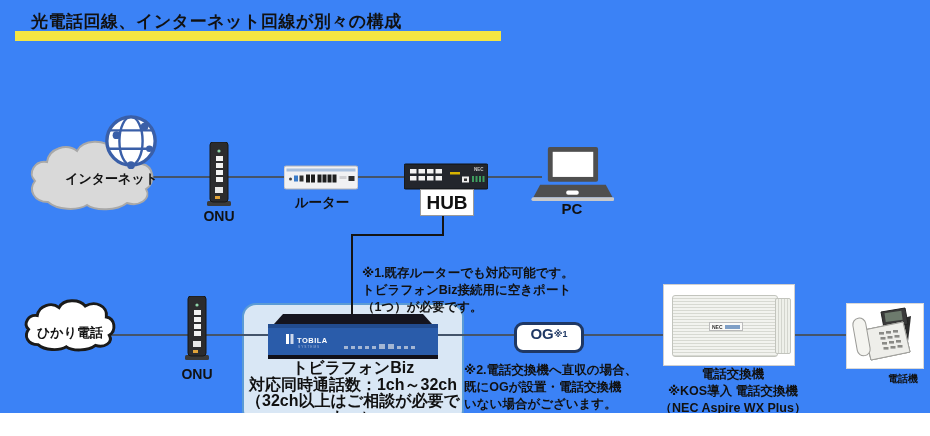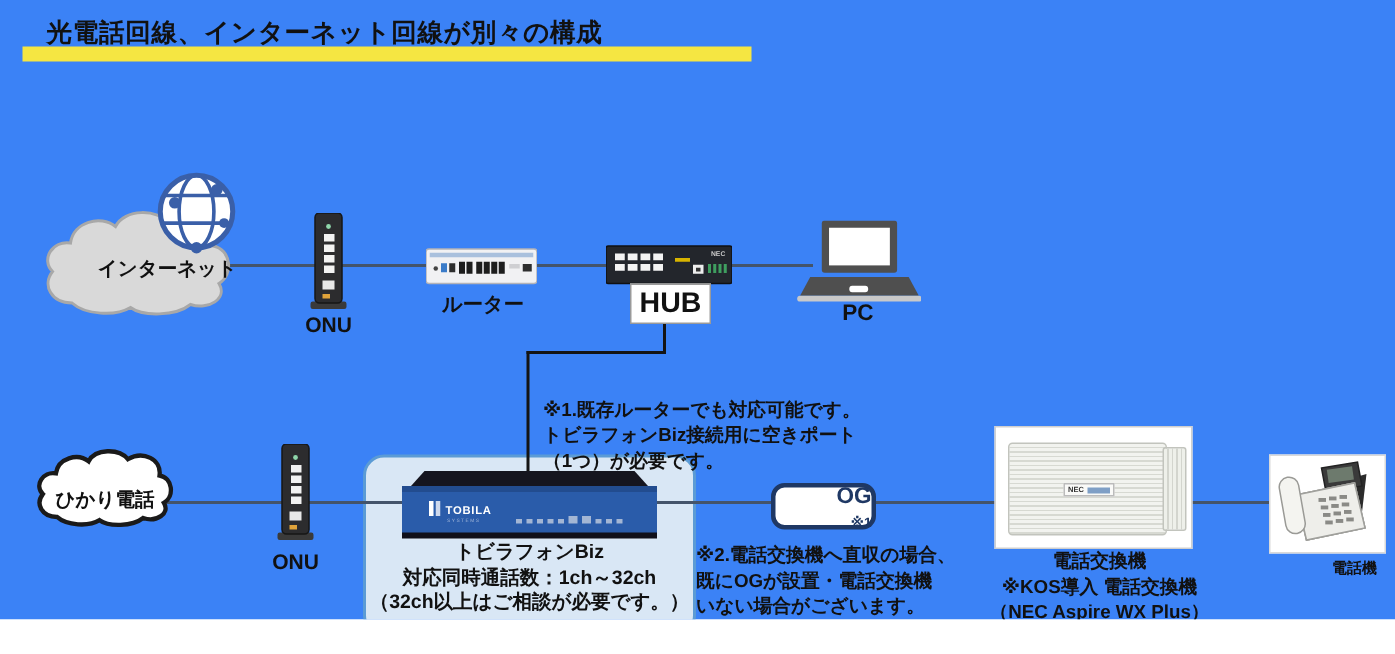--- a/index.html
+++ b/index.html
@@ -33,27 +33,27 @@
     border:1px solid #9a9a9a; z-index:4; display:flex; align-items:center; justify-content:center;
     font-weight:bold; font-size:19px;
   }
 
   
   .tobira-box {
     left:242px; top:303px; width:222px; height:121px; background:#d9e7f5;
     border:2px solid #5b9bd5; border-radius:14px; z-index:1;
   }
   .tobira-text { left:244px; top:360px; width:218px; text-align:center; font-weight:bold;
-    font-size:13px; line-height:16.5px; z-index:4; }
+    font-size:16px; line-height:16.5px; z-index:4; }
 
   
   .og-box {
     left:514px; top:322px; width:70px; height:31px; background:#fff;
     border:3px solid #1f3864; border-radius:9px; z-index:4;
-    display:flex; align-items:flex-end; justify-content:center;flex-direction:column;
+    display:flex; align-items:flex-start; justify-content:center;
   }
   .og-main { font-size:15px; font-weight:800; color:#1f3864; }
   .og-sup { font-size:9px; font-weight:bold; color:#1f3864; margin-top:4px; }
 
   
   .note { font-weight:bold; font-size:12.5px; line-height:17px; color:#111; z-index:4; white-space:nowrap; }
 
   
   .pbx-frame { left:663px; top:284px; width:132px; height:82px; background:#fff;
     border:1px solid #cfcfcf; z-index:3; }

